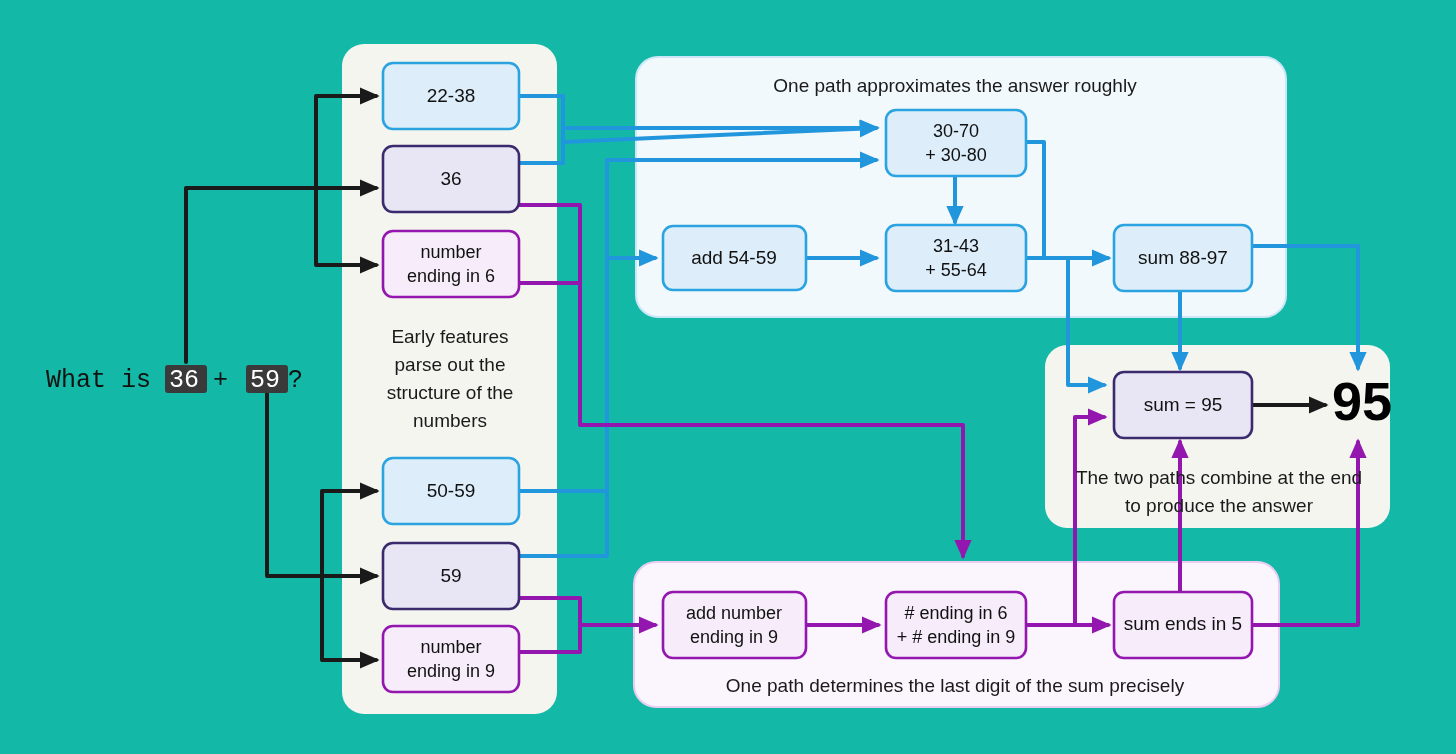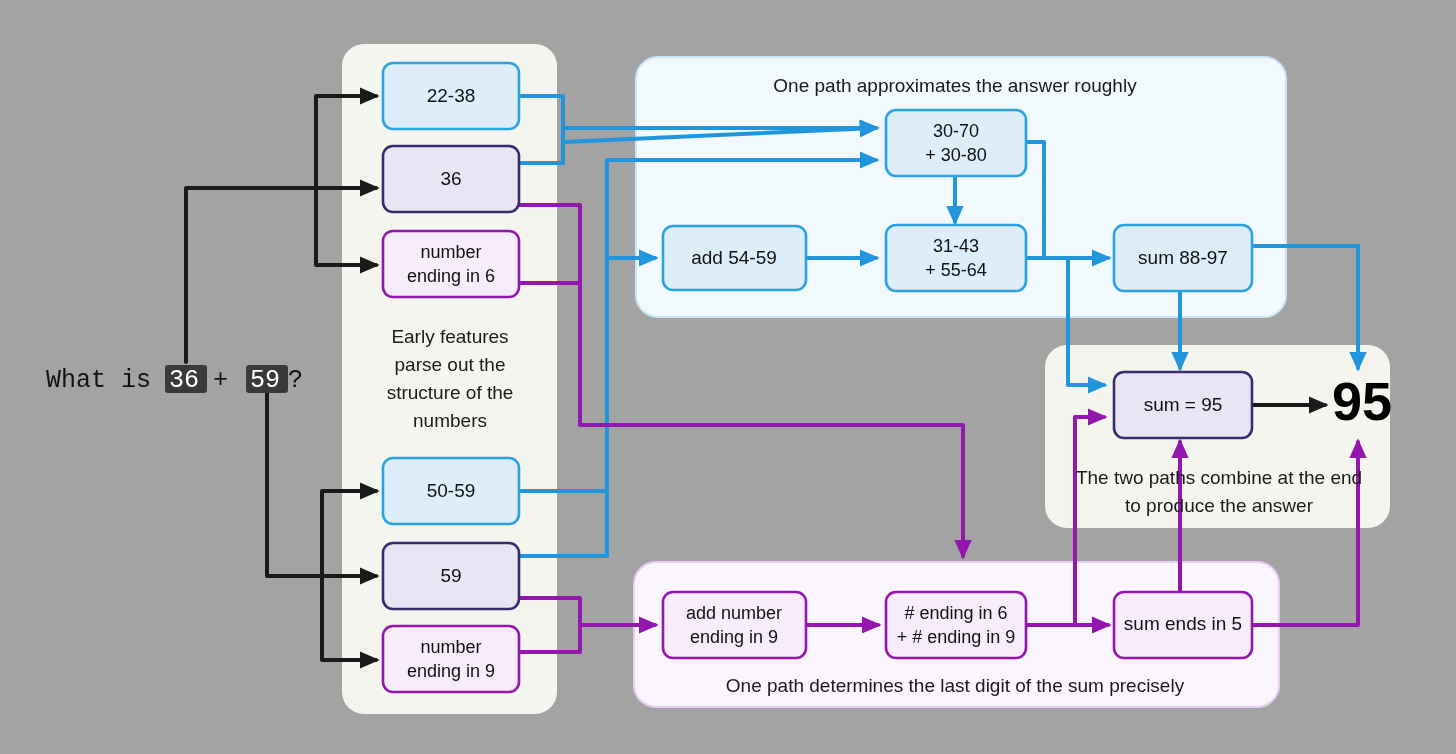--- a/index.html
+++ b/index.html
@@ -1,17 +1,17 @@
 <!DOCTYPE html>
 <html><head>
 <meta charset="utf-8">
 <style>
   html,body{margin:0;padding:0;background:#ffffff;}
   body{width:1456px;height:754px;font-family:"Liberation Sans",sans-serif;overflow:hidden;}
-  #stage{position:relative;width:1456px;height:754px;background:#a3a3a3;}
+  #stage{position:relative;width:1456px;height:754px;background:#14b8a6;}
   svg.diagram{position:absolute;left:0;top:0;width:1456px;height:754px;}
 
   .panel-neutral{fill:#f5f5f0;}
   .panel-blue{fill:#f2f9fd;stroke:#cbe7f7;stroke-width:2;}
   .panel-purple{fill:#fbf5fd;stroke:#e9cdf2;stroke-width:2;}
 
   .box{stroke-width:2.6;rx:10;}
   .box-blue{fill:#ddeefa;stroke:#2aa3e0;}
   .box-lav{fill:#e8e6f5;stroke:#3c2a6e;}
   .box-pink{fill:#f6ecfa;stroke:#9317ae;}

